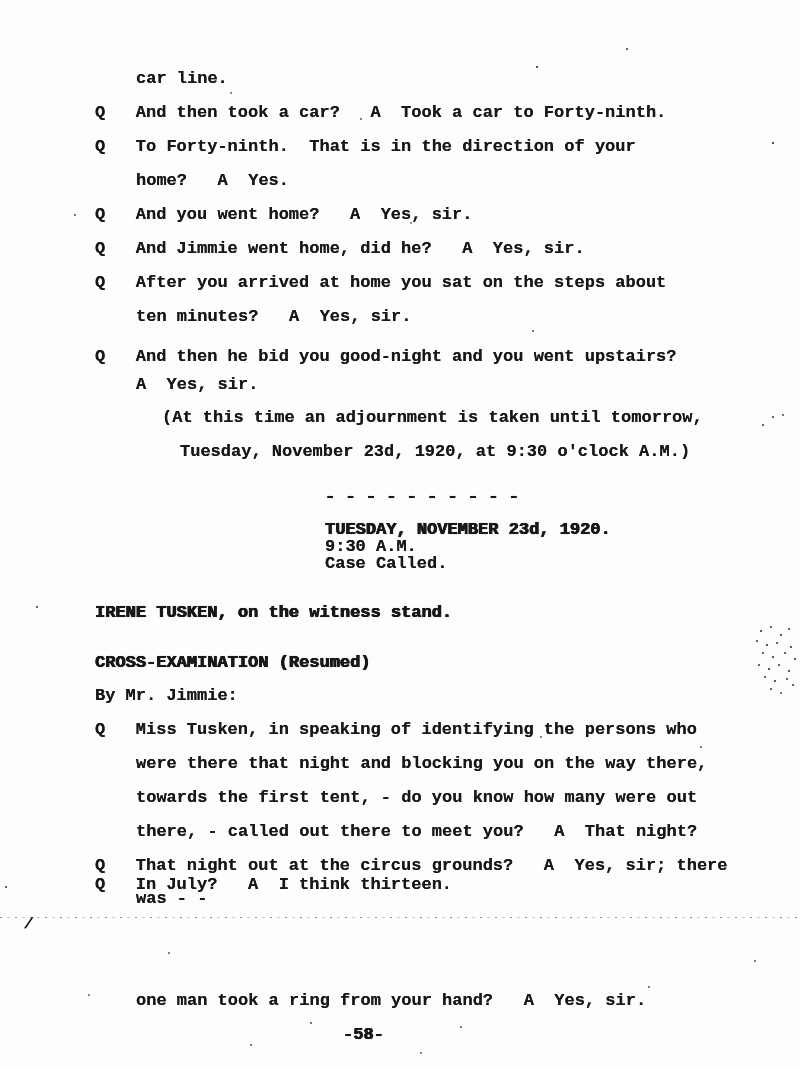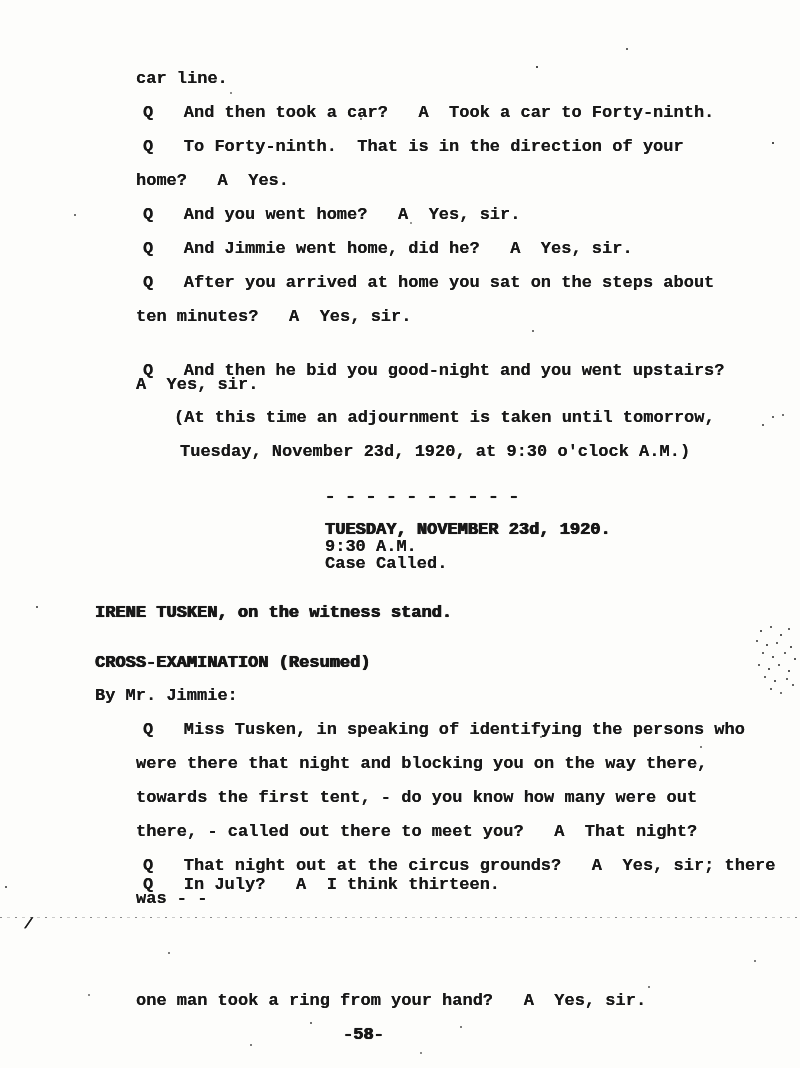--- a/index.html
+++ b/index.html
@@ -17,23 +17,23 @@
     font-size:17px;
     line-height:17px;
     font-weight:700;
     white-space:pre;
     letter-spacing:0;
     text-shadow:0 0 0.6px rgba(12,12,12,0.85);
   }
   .heavy{
     text-shadow:0.6px 0 0 currentColor, -0.3px 0 0 currentColor, 0 0 0.7px rgba(12,12,12,0.9);
   }
-  .x-q     {left:95px;margin-left:48px;}
+  .x-q     {left:95px;}
   .x-cont  {left:136px;}
-  .x-paren {left:162px;margin-left:12px;}
+  .x-paren {left:162px;}
   .x-paren2{left:180px;}
   .x-head  {left:325px;}
   .x-margin{left:95px;}
   .crease{
     position:absolute;
     left:0;top:917px;width:800px;height:1px;
     background:repeating-linear-gradient(90deg,
       rgba(45,45,45,.65) 0px, rgba(45,45,45,.65) 2px,
       transparent 2px, transparent 7px,
       rgba(45,45,45,.28) 7px, rgba(45,45,45,.28) 10px,
@@ -102,21 +102,21 @@
 <div class="page">
 
   <div class="tline x-cont" style="top:70px">car line.</div>
   <div class="tline x-q" style="top:104px">Q   And then took a car?   A  Took a car to Forty-ninth.</div>
   <div class="tline x-q" style="top:138px">Q   To Forty-ninth.  That is in the direction of your</div>
   <div class="tline x-cont" style="top:172px">home?   A  Yes.</div>
   <div class="tline x-q" style="top:206px">Q   And you went home?   A  Yes, sir.</div>
   <div class="tline x-q" style="top:240px">Q   And Jimmie went home, did he?   A  Yes, sir.</div>
   <div class="tline x-q" style="top:274px">Q   After you arrived at home you sat on the steps about</div>
   <div class="tline x-cont" style="top:308px">ten minutes?   A  Yes, sir.</div>
-  <div class="tline x-q" style="top:362px">Q   And then he bid you good-night and you went upstairs?</div>
+  <div class="tline x-q" style="top:348px">Q   And then he bid you good-night and you went upstairs?</div>
   <div class="tline x-cont" style="top:376px">A  Yes, sir.</div>
   <div class="tline x-paren" style="top:409px">(At this time an adjournment is taken until tomorrow,</div>
   <div class="tline x-paren2" style="top:443px">Tuesday, November 23d, 1920, at 9:30 o'clock A.M.)</div>
 
   <div class="tline x-head heavy" style="top:488px">- - - - - - - - - -</div>
   <div class="tline x-head heavy" style="top:521px">TUESDAY, NOVEMBER 23d, 1920.</div>
   <div class="tline x-head" style="top:538px">9:30 A.M.</div>
   <div class="tline x-head" style="top:555px">Case Called.</div>
 
   <div class="tline x-margin heavy" style="top:604px">IRENE TUSKEN, on the witness stand.</div>

